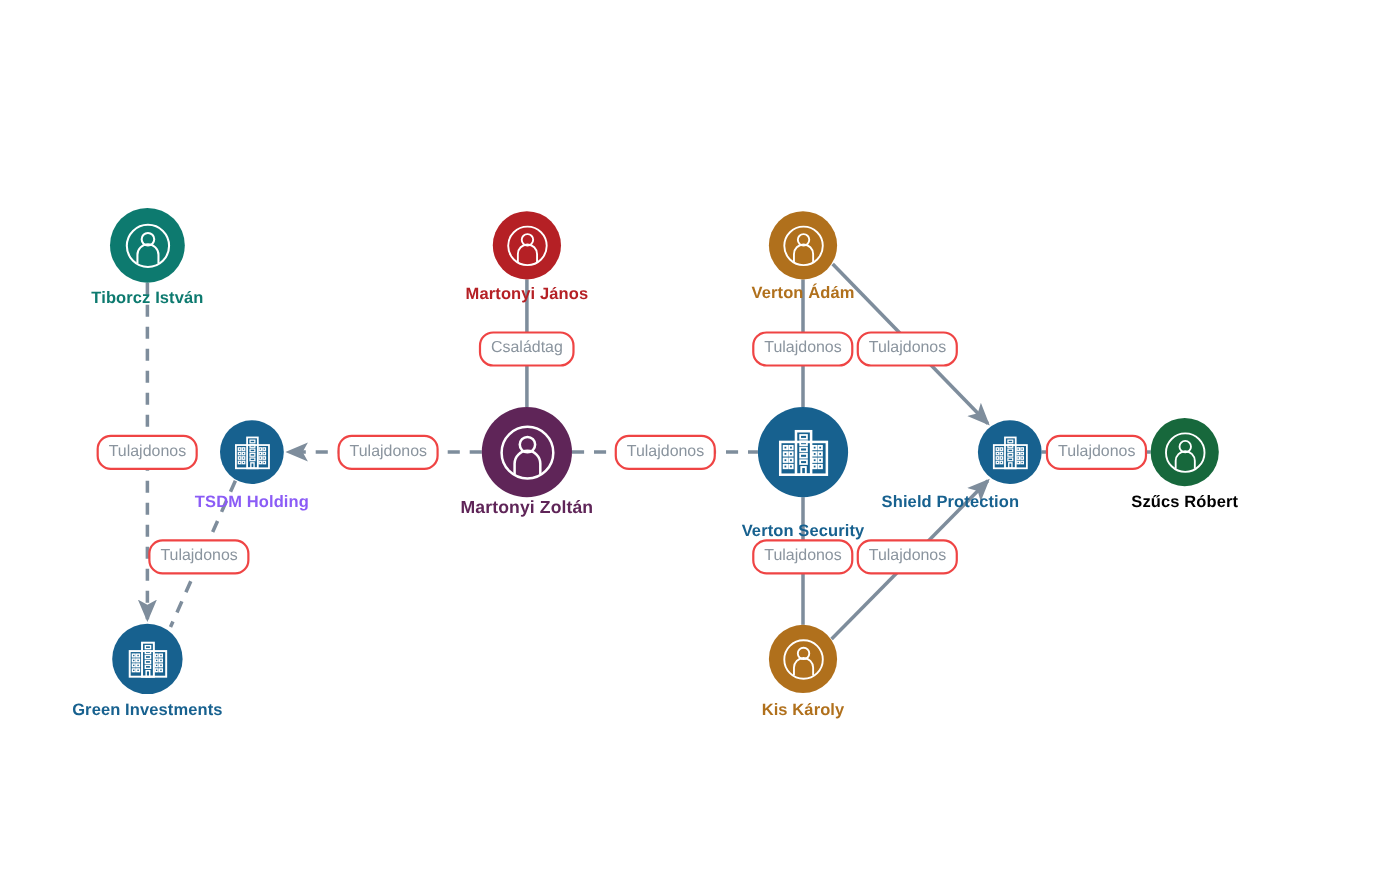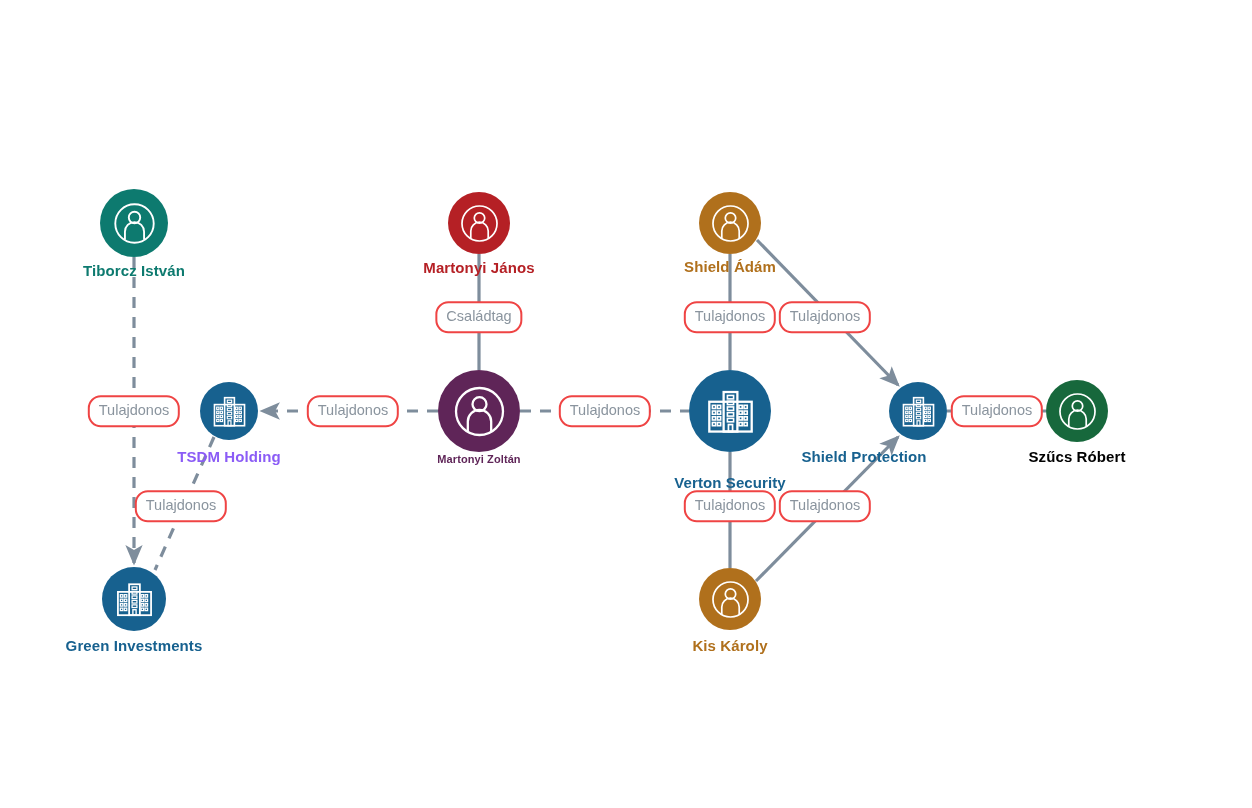--- a/index.html
+++ b/index.html
@@ -108,21 +108,21 @@
       </div>
       <div class="node-label" style="left: 479px; top: 259px; color: rgb(181, 32, 37); font-size: 15px;">Martonyi János</div>
       <div class="node" style="left: 0px; top: 0px;"></div>
       <div class="node-circle" style="left: 699px; top: 192px; width: 62px; height: 62px; background: rgb(176, 112, 28);">
         <svg width="41" height="41" viewBox="0 0 48 48" class="node-icon">
           <circle cx="24" cy="24" r="20.5" fill="none" stroke="#ffffff" stroke-width="2"></circle>
           <circle cx="24" cy="17.6" r="6.1" fill="none" stroke="#ffffff" stroke-width="2"></circle>
           <path d="M13.8,41.2 v-8.5 a10.2,10.2 0 0 1 20.4,0 v8.5" fill="none" stroke="#ffffff" stroke-width="2"></path>
         </svg>
       </div>
-      <div class="node-label" style="left: 730px; top: 258px; color: rgb(176, 112, 28); font-size: 15px;">Shield Ádám</div>
+      <div class="node-label" style="left: 730px; top: 258px; color: rgb(176, 112, 28); font-size: 15px;">Verton Ádám</div>
       <div class="node" style="left: 0px; top: 0px;"></div>
       <div class="node-circle" style="left: 200px; top: 382px; width: 58px; height: 58px; background: rgb(23, 97, 143);">
         <svg width="39" height="39" viewBox="0 0 48 48" class="node-icon">
           <rect x="5.5" y="15.5" width="37" height="26" fill="none" stroke="#ffffff" stroke-width="2"></rect>
           <rect x="18" y="7" width="12" height="34.5" fill="none" stroke="#ffffff" stroke-width="2"></rect>
           <rect x="19" y="8" width="10" height="33" fill="none"></rect>
           <rect x="8.2" y="18.6" width="2.8" height="2.8" fill="none" stroke="#ffffff" stroke-width="1.4"></rect>
           <rect x="12.6" y="18.6" width="2.8" height="2.8" fill="none" stroke="#ffffff" stroke-width="1.4"></rect>
           <rect x="31.4" y="18.6" width="2.8" height="2.8" fill="none" stroke="#ffffff" stroke-width="1.4"></rect>
           <rect x="35.8" y="18.6" width="2.8" height="2.8" fill="none" stroke="#ffffff" stroke-width="1.4"></rect>
@@ -148,21 +148,21 @@
       </div>
       <div class="node-label" style="left: 229px; top: 448px; color: #8b5cf6; font-size: 15px;">TSDM Holding</div>
       <div class="node" style="left: 0px; top: 0px;"></div>
       <div class="node-circle" style="left: 438px; top: 370px; width: 82px; height: 82px; background: rgb(95, 37, 88);">
         <svg width="55" height="55" viewBox="0 0 48 48" class="node-icon">
           <circle cx="24" cy="24" r="20.5" fill="none" stroke="#ffffff" stroke-width="2"></circle>
           <circle cx="24" cy="17.6" r="6.1" fill="none" stroke="#ffffff" stroke-width="2"></circle>
           <path d="M13.8,41.2 v-8.5 a10.2,10.2 0 0 1 20.4,0 v8.5" fill="none" stroke="#ffffff" stroke-width="2"></path>
         </svg>
       </div>
-      <div class="node-label" style="left: 479px; top: 453px; color: rgb(95, 37, 88); font-size: 11px;">Martonyi Zoltán</div>
+      <div class="node-label" style="left: 479px; top: 453px; color: rgb(95, 37, 88); font-size: 16px;">Martonyi Zoltán</div>
       <div class="node" style="left: 0px; top: 0px;"></div>
       <div class="node-circle" style="left: 689px; top: 370px; width: 82px; height: 82px; background: rgb(23, 97, 143);">
         <svg width="55" height="55" viewBox="0 0 48 48" class="node-icon">
           <rect x="5.5" y="15.5" width="37" height="26" fill="none" stroke="#ffffff" stroke-width="2"></rect>
           <rect x="18" y="7" width="12" height="34.5" fill="none" stroke="#ffffff" stroke-width="2"></rect>
           <rect x="19" y="8" width="10" height="33" fill="none"></rect>
           <rect x="8.2" y="18.6" width="2.8" height="2.8" fill="none" stroke="#ffffff" stroke-width="1.4"></rect>
           <rect x="12.6" y="18.6" width="2.8" height="2.8" fill="none" stroke="#ffffff" stroke-width="1.4"></rect>
           <rect x="31.4" y="18.6" width="2.8" height="2.8" fill="none" stroke="#ffffff" stroke-width="1.4"></rect>
           <rect x="35.8" y="18.6" width="2.8" height="2.8" fill="none" stroke="#ffffff" stroke-width="1.4"></rect>

